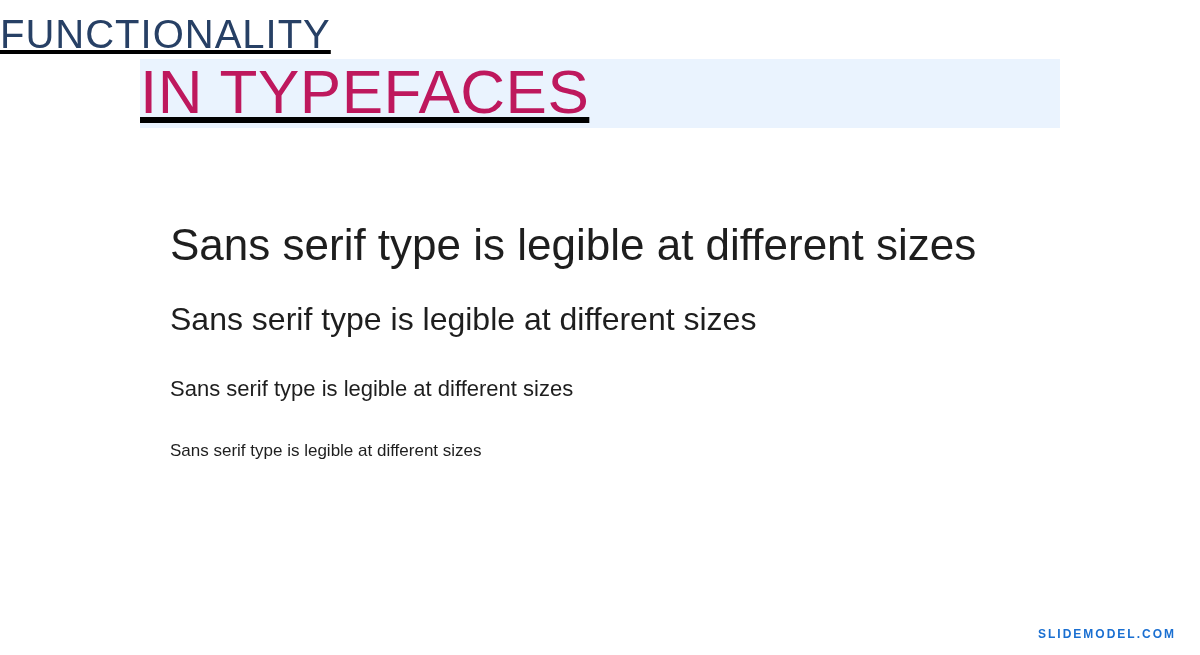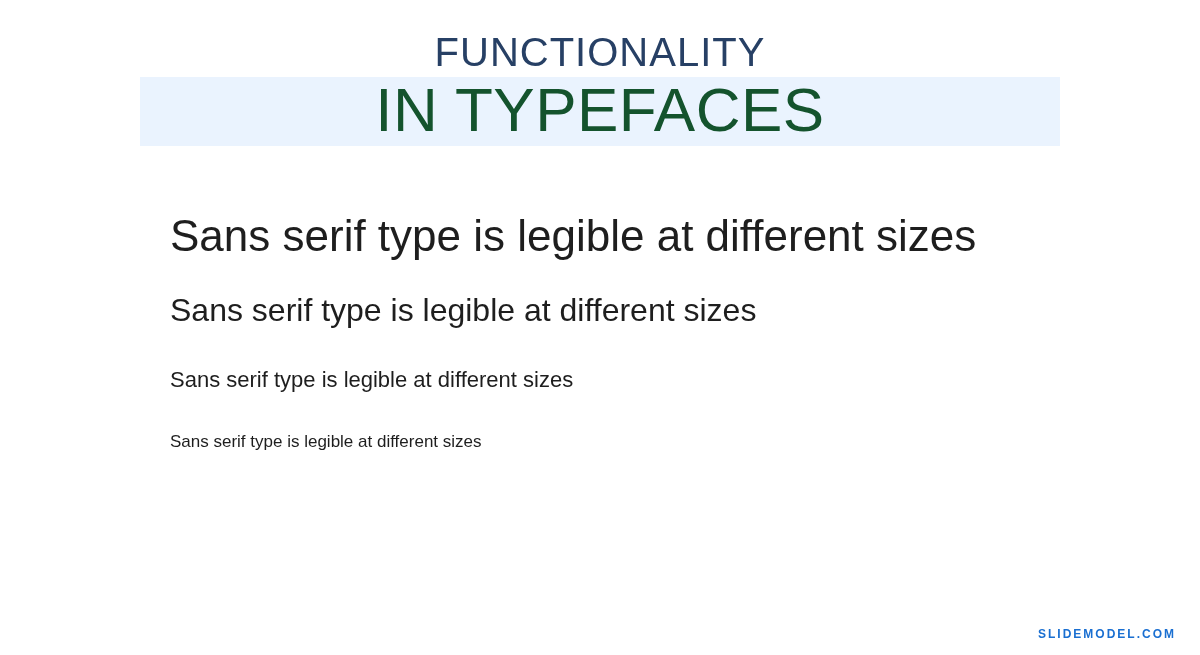--- a/index.html
+++ b/index.html
@@ -9,48 +9,49 @@
     }
     body {
       width: 1200px;
       height: 655px;
       background: #ffffff;
       font-family: "Helvetica Neue", Helvetica, Arial, sans-serif;
       position: relative;
       overflow: hidden;
     }
     .header {
-      text-align: center;
-      padding-top: 30px;
+      text-align: left;
+      padding-top: 12px;
+      text-decoration: underline;
     }
     .title-top {
       font-family: "Helvetica Neue Condensed", "Arial Narrow", Arial, sans-serif;
       font-stretch: condensed;
       font-size: 40px;
       font-weight: 400;
       letter-spacing: 1px;
       color: #274065;
     }
     .title-band {
       background: #eaf3fe;
       margin: 2px 140px 0 140px;
       padding: 0 0 4px 0;
     }
     .title-main {
       font-family: "Helvetica Neue Condensed", "Arial Narrow", Arial, sans-serif;
       font-stretch: condensed;
       font-size: 62px;
       font-weight: 500;
       letter-spacing: 0.5px;
-      color: #14532d;
+      color: #be185d;
       line-height: 1.05;
     }
     .content {
       padding-left: 170px;
-      padding-top: 64px;
+      padding-top: 91px;
       color: #1e1e1e;
     }
     .sample-1 {
       font-size: 44px;
       font-weight: 400;
       line-height: 1.2;
     }
     .sample-2 {
       font-size: 32px;
       font-weight: 400;

